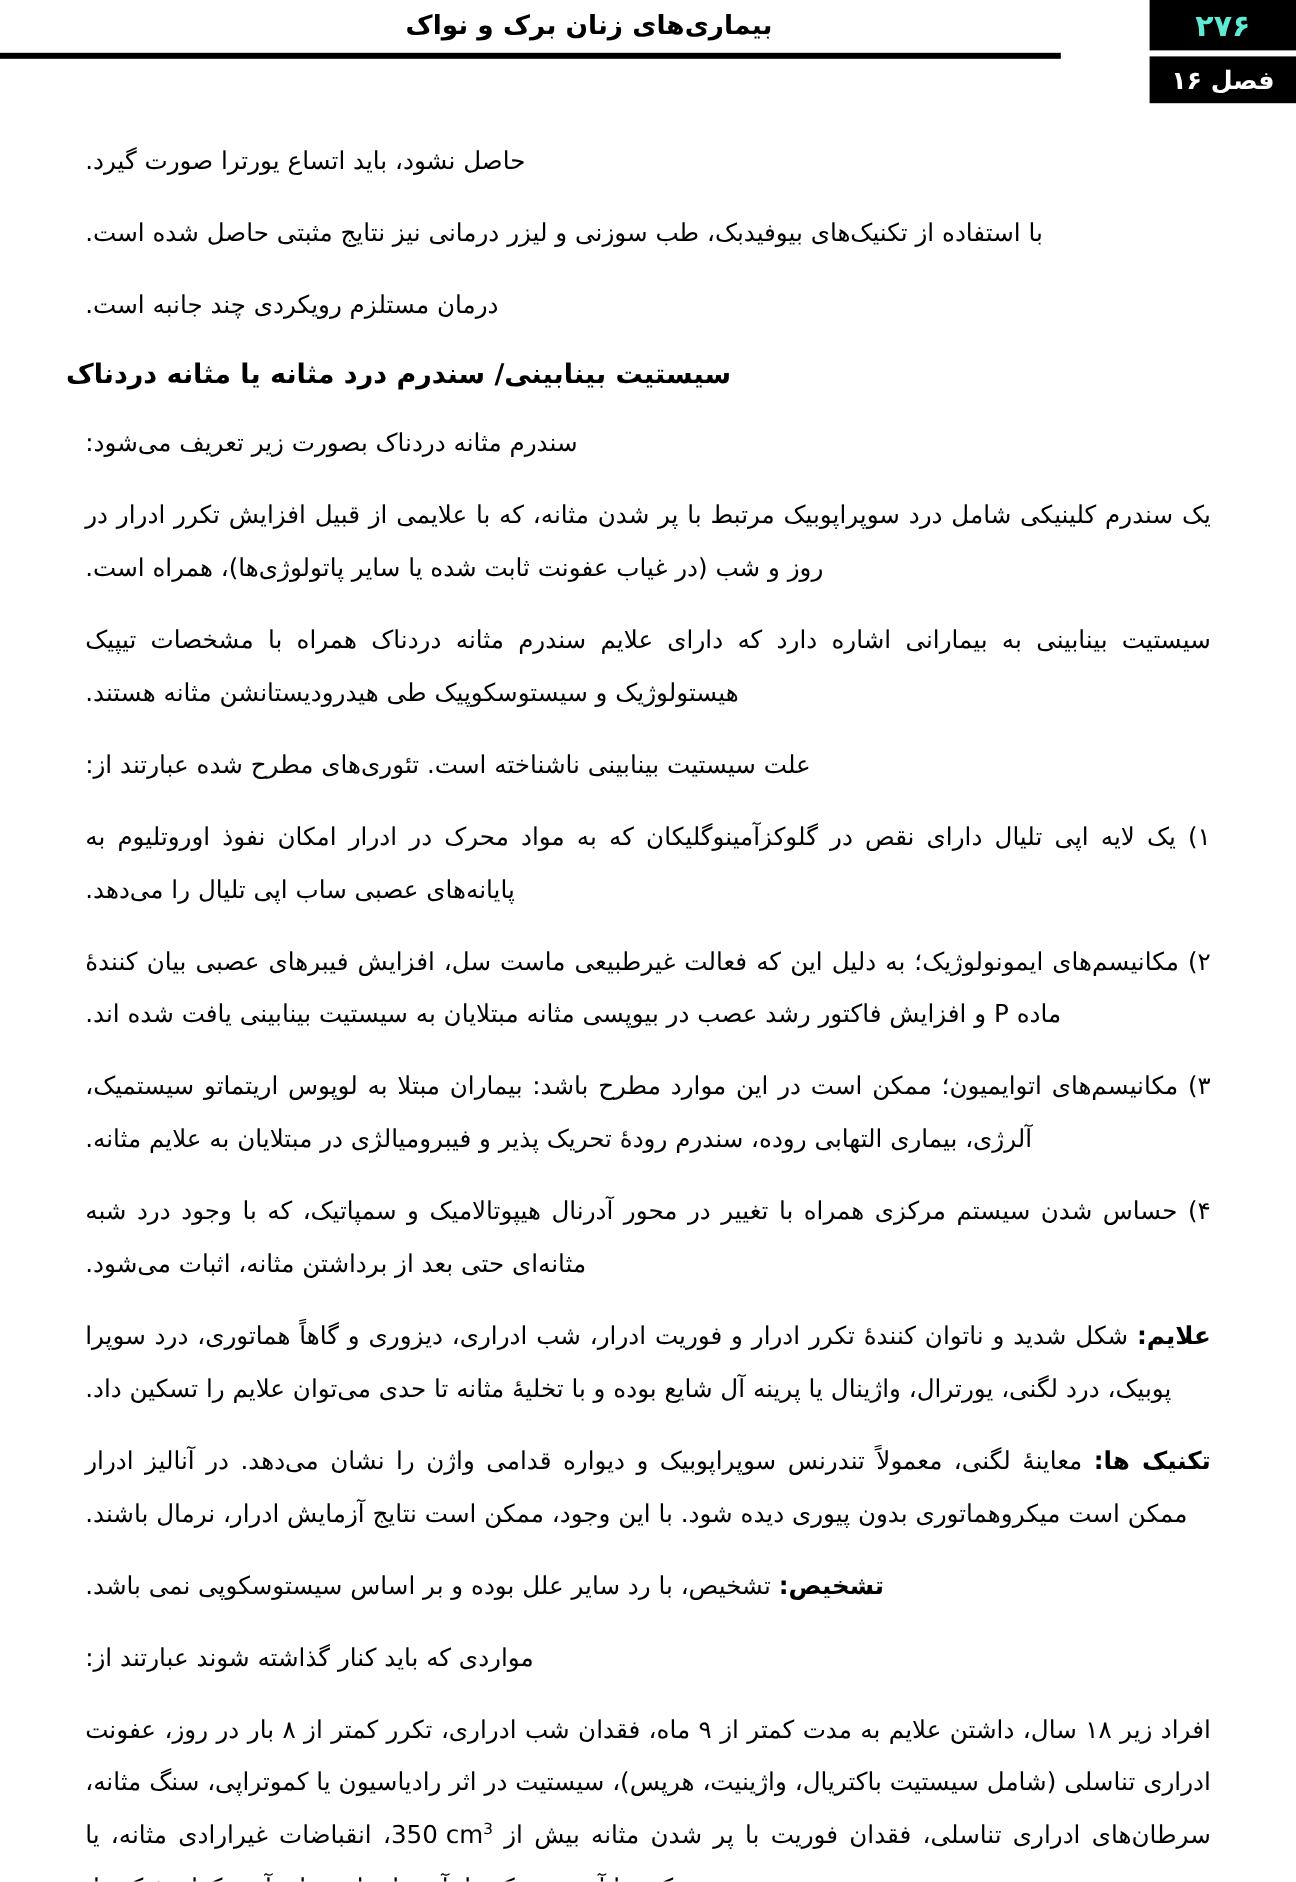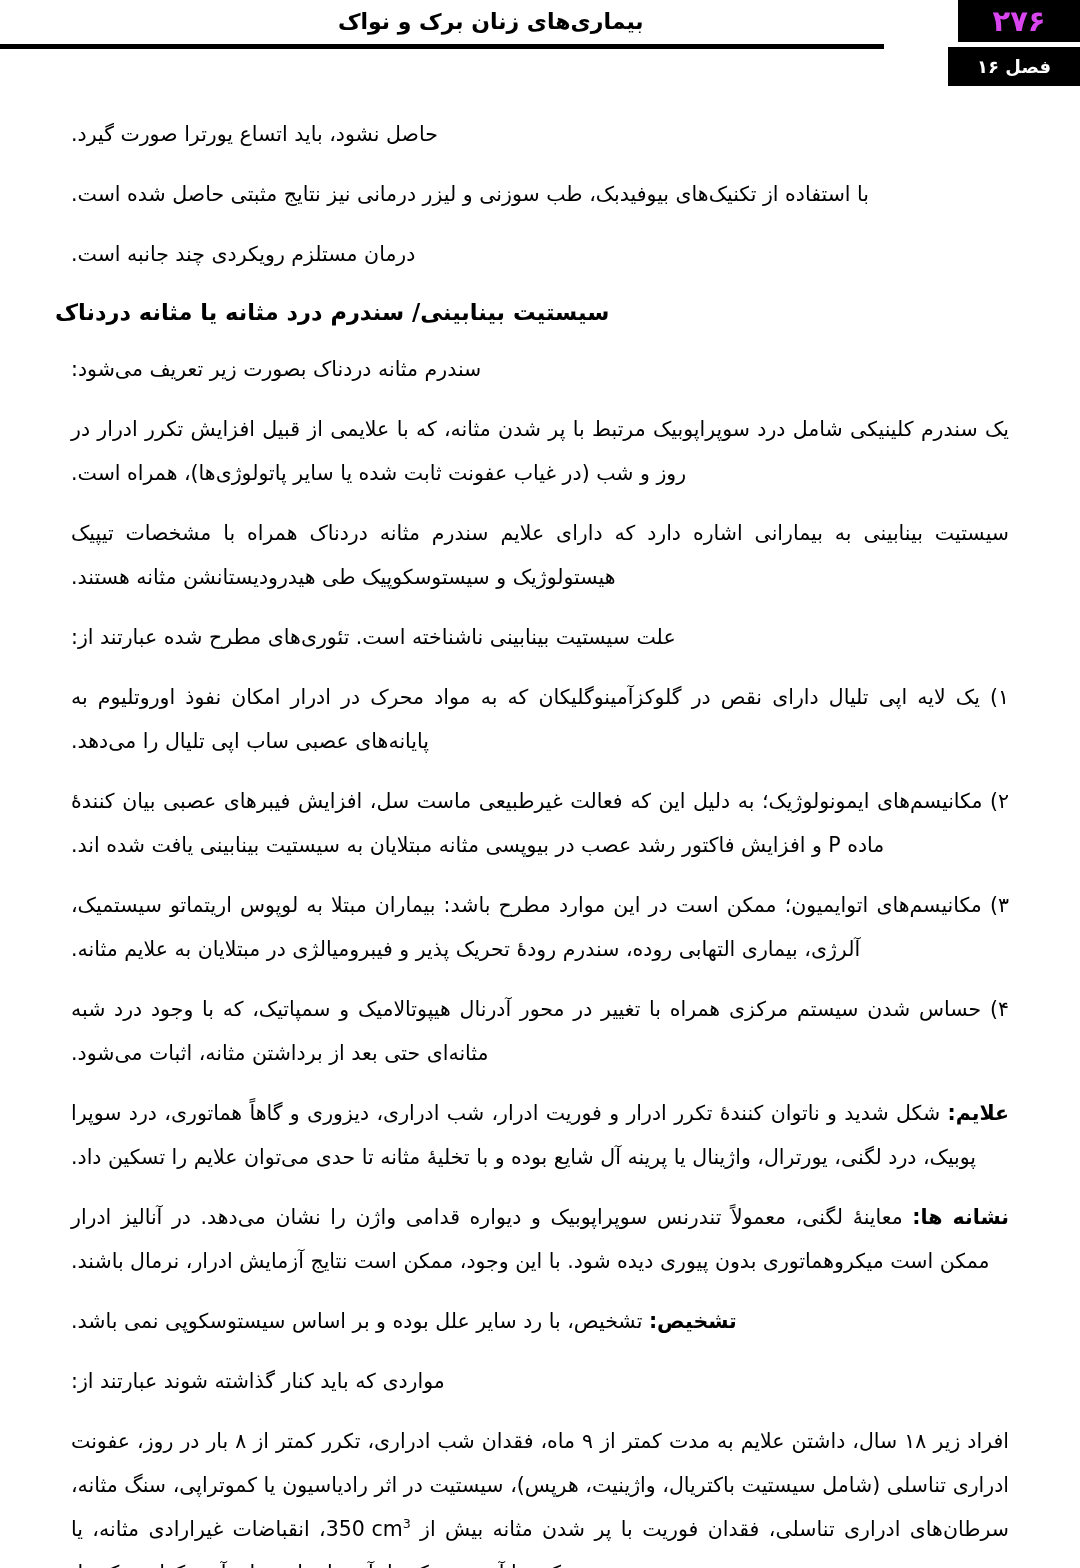--- a/index.html
+++ b/index.html
@@ -64,41 +64,41 @@
     background: #000;
   }
 
   .page-number-box {
     position: absolute;
     top: 0;
     right: 0;
     width: 122px;
     height: 42px;
     background: #000;
-    color: #d946ef;
+    color: #5eead4;
     display: flex;
     align-items: center;
     justify-content: center;
-    font-size: 29px;
+    font-size: 25px;
     font-weight: bold;
     letter-spacing: 1px;
   }
 
   .chapter-box {
     position: absolute;
     top: 47px;
     right: 0;
-    width: 132px;
+    width: 122px;
     height: 39px;
     background: #000;
     color: #fff;
     display: flex;
     align-items: center;
     justify-content: center;
-    font-size: 18px;
+    font-size: 21px;
     font-weight: bold;
     direction: rtl;
   }
 
   
   .content {
     position: absolute;
     top: 96px;
     right: 55px;
     width: 970px;
@@ -168,21 +168,21 @@
     <p class="para">سیستیت بینابینی به بیمارانی اشاره دارد که دارای علایم سندرم مثانه دردناک همراه با مشخصات تیپیک هیستولوژیک و سیستوسکوپیک طی هیدرودیستانشن مثانه هستند.</p>
     <p class="para">علت سیستیت بینابینی ناشناخته است. تئوری‌های مطرح شده عبارتند از:</p>
 
     <p class="para">۱) یک لایه اپی تلیال دارای نقص در گلوکزآمینوگلیکان که به مواد محرک در ادرار امکان نفوذ اوروتلیوم به پایانه‌های عصبی ساب اپی تلیال را می‌دهد.</p>
     <p class="para">۲) مکانیسم‌های ایمونولوژیک؛ به دلیل این که فعالت غیرطبیعی ماست سل، افزایش فیبرهای عصبی بیان کنندهٔ ماده P و افزایش فاکتور رشد عصب در بیوپسی مثانه مبتلایان به سیستیت بینابینی یافت شده اند.</p>
     <p class="para">۳) مکانیسم‌های اتوایمیون؛ ممکن است در این موارد مطرح باشد: بیماران مبتلا به لوپوس اریتماتو سیستمیک، آلرژی، بیماری التهابی روده، سندرم رودهٔ تحریک پذیر و فیبرومیالژی در مبتلایان به علایم مثانه.</p>
     <p class="para">۴) حساس شدن سیستم مرکزی همراه با تغییر در محور آدرنال هیپوتالامیک و سمپاتیک، که با وجود درد شبه مثانه‌ای حتی بعد از برداشتن مثانه، اثبات می‌شود.</p>
 
     <p class="para"><span class="lbl">علایم:</span><span> شکل شدید و ناتوان کنندهٔ تکرر ادرار و فوریت ادرار، شب ادراری، دیزوری و گاهاً هماتوری، درد سوپرا پوبیک، درد لگنی، یورترال، واژینال یا پرینه آل شایع بوده و با تخلیهٔ مثانه تا حدی می‌توان علایم را تسکین داد.</span></p>
 
-    <p class="para"><span class="lbl">نشانه ها:</span><span> معاینهٔ لگنی، معمولاً تندرنس سوپراپوبیک و دیواره قدامی واژن را نشان می‌دهد. در آنالیز ادرار ممکن است میکروهماتوری بدون پیوری دیده شود. با این وجود، ممکن است نتایج آزمایش ادرار، نرمال باشند.</span></p>
+    <p class="para"><span class="lbl">تکنیک ها:</span><span> معاینهٔ لگنی، معمولاً تندرنس سوپراپوبیک و دیواره قدامی واژن را نشان می‌دهد. در آنالیز ادرار ممکن است میکروهماتوری بدون پیوری دیده شود. با این وجود، ممکن است نتایج آزمایش ادرار، نرمال باشند.</span></p>
 
     <p class="para"><span class="lbl">تشخیص:</span><span> تشخیص، با رد سایر علل بوده و بر اساس سیستوسکوپی نمی باشد.</span></p>
 
     <p class="para">مواردی که باید کنار گذاشته شوند عبارتند از:</p>
 
     <p class="para"><span>افراد زیر ۱۸ سال، داشتن علایم به مدت کمتر از ۹ ماه، فقدان شب ادراری، تکرر کمتر از ۸ بار در روز، عفونت ادراری تناسلی (شامل سیستیت باکتریال، واژینیت، هرپس)، سیستیت در اثر رادیاسیون یا کموتراپی، سنگ مثانه، سرطان‌های ادراری تناسلی، فقدان فوریت با پر شدن مثانه بیش از </span><span class="lt"><span>350 cm</span><sup>3</sup></span><span>، انقباضات غیرارادی مثانه، یا تسکین با آنتی بیوتیک ها، آنتی اسپاسم‌ها و آنتی کولینرژیک ها.</span></p>
 
     <p class="para">کرایتریای انستیتوی ملی سلامت برای تشخیص سیستیت بینابینی عبارتند از:</p>
 
   </div>

